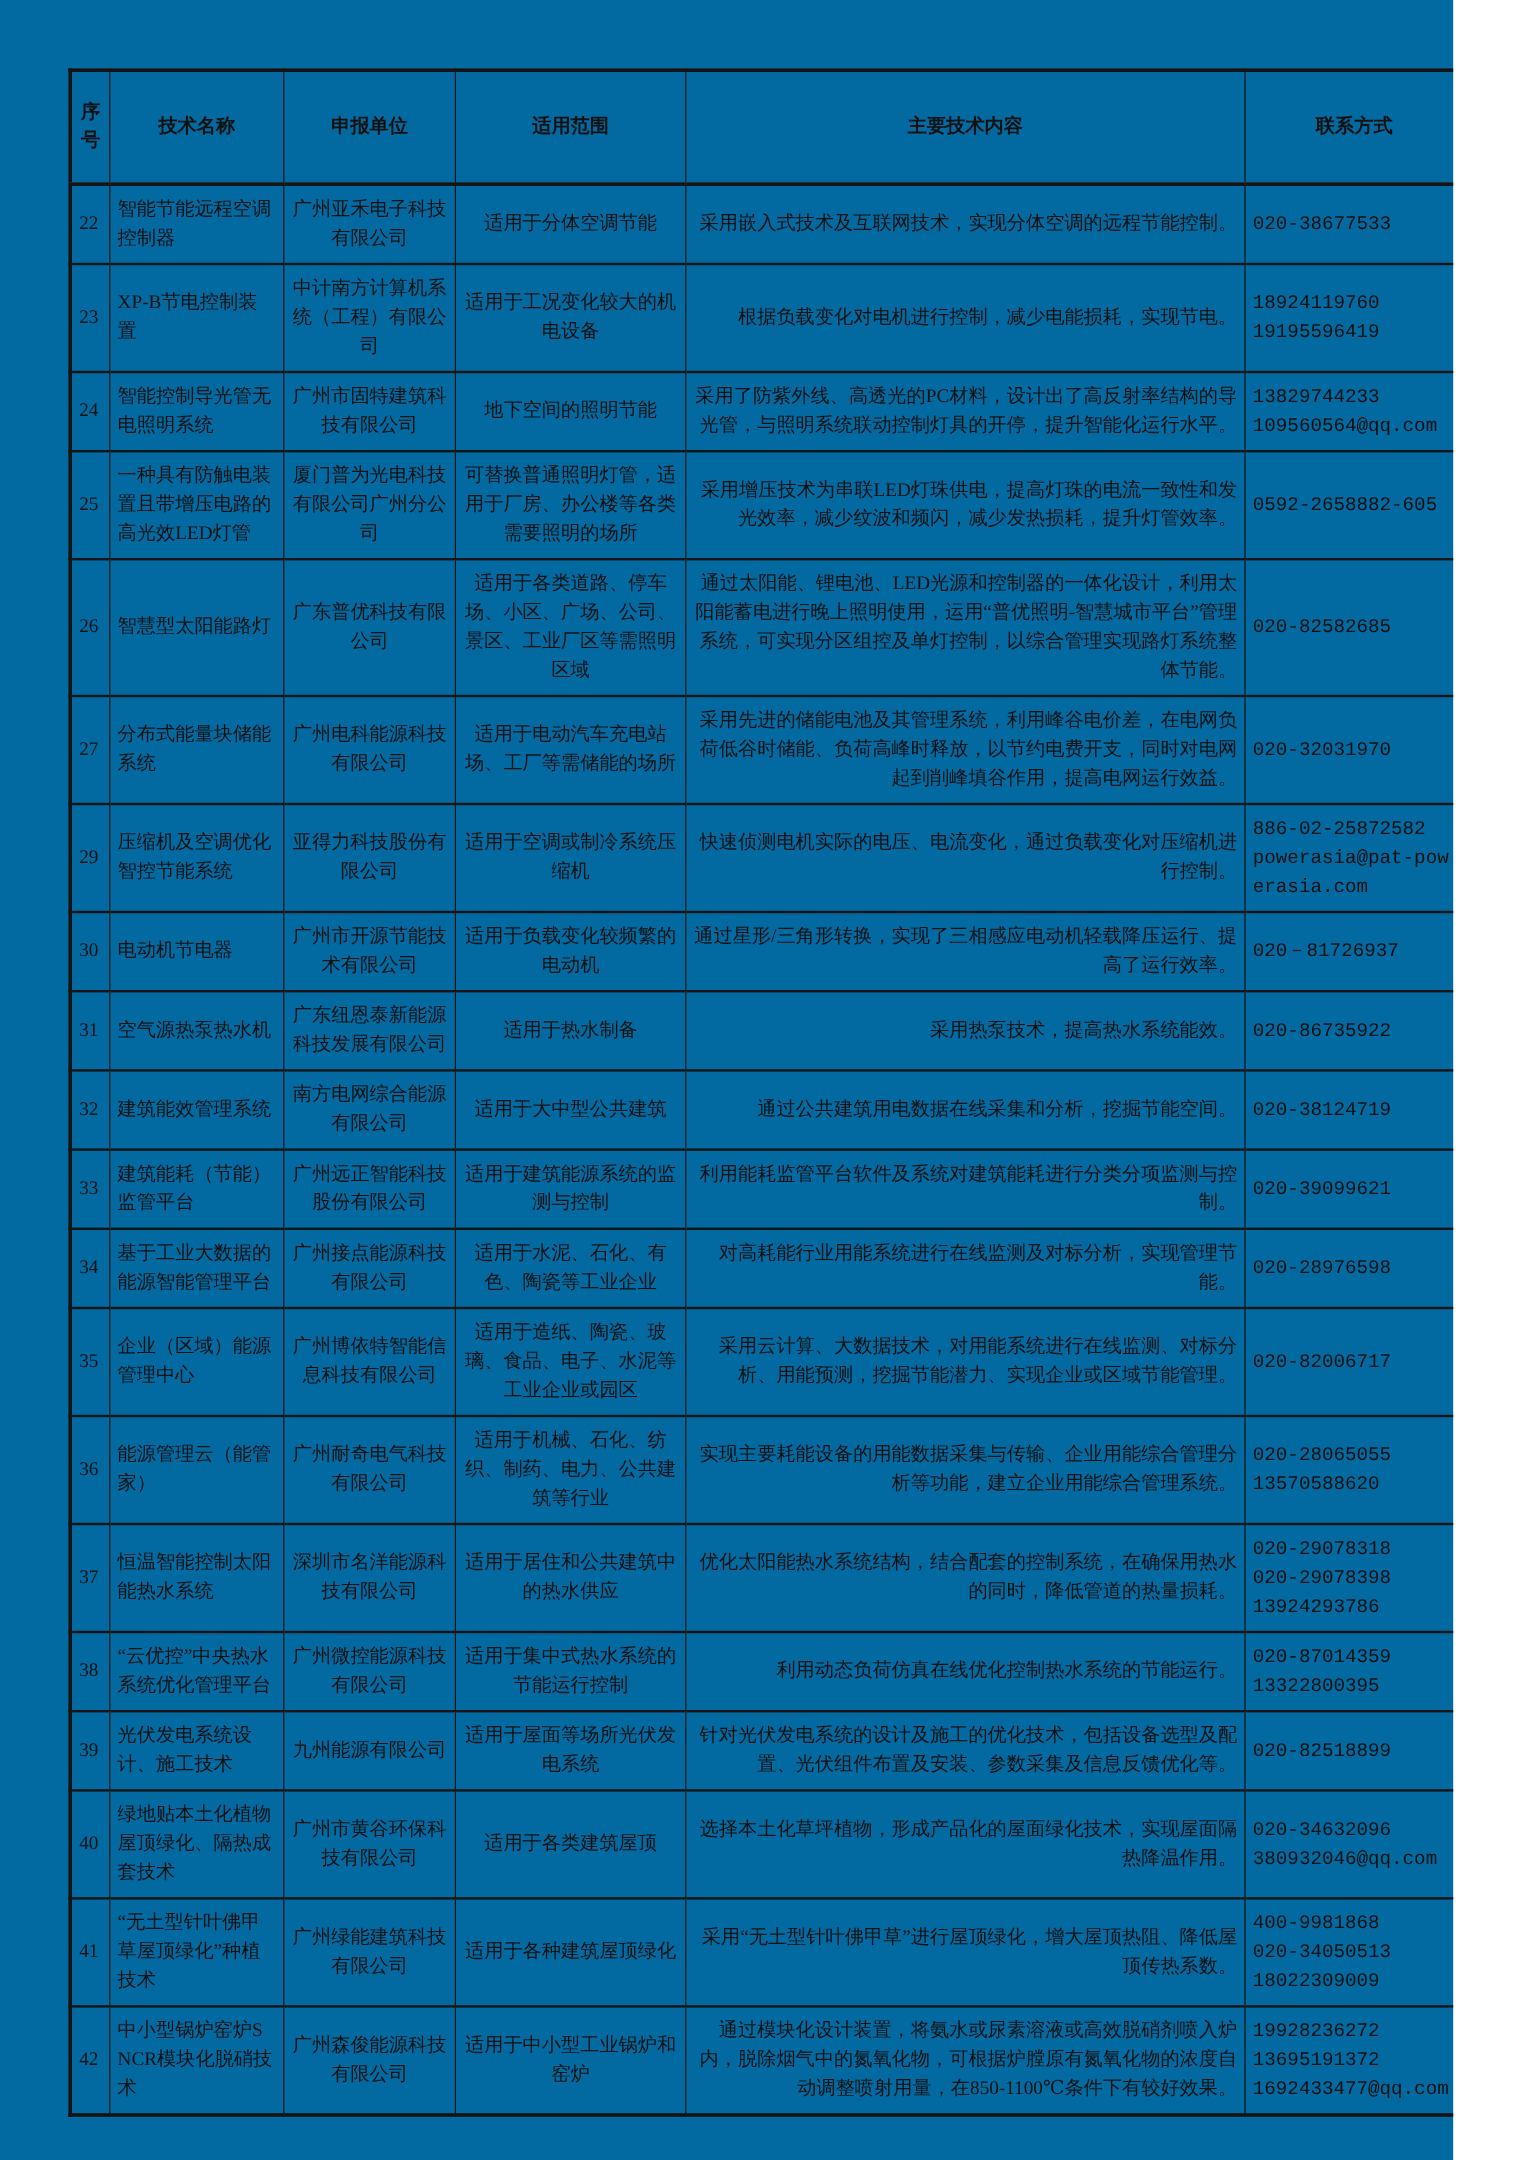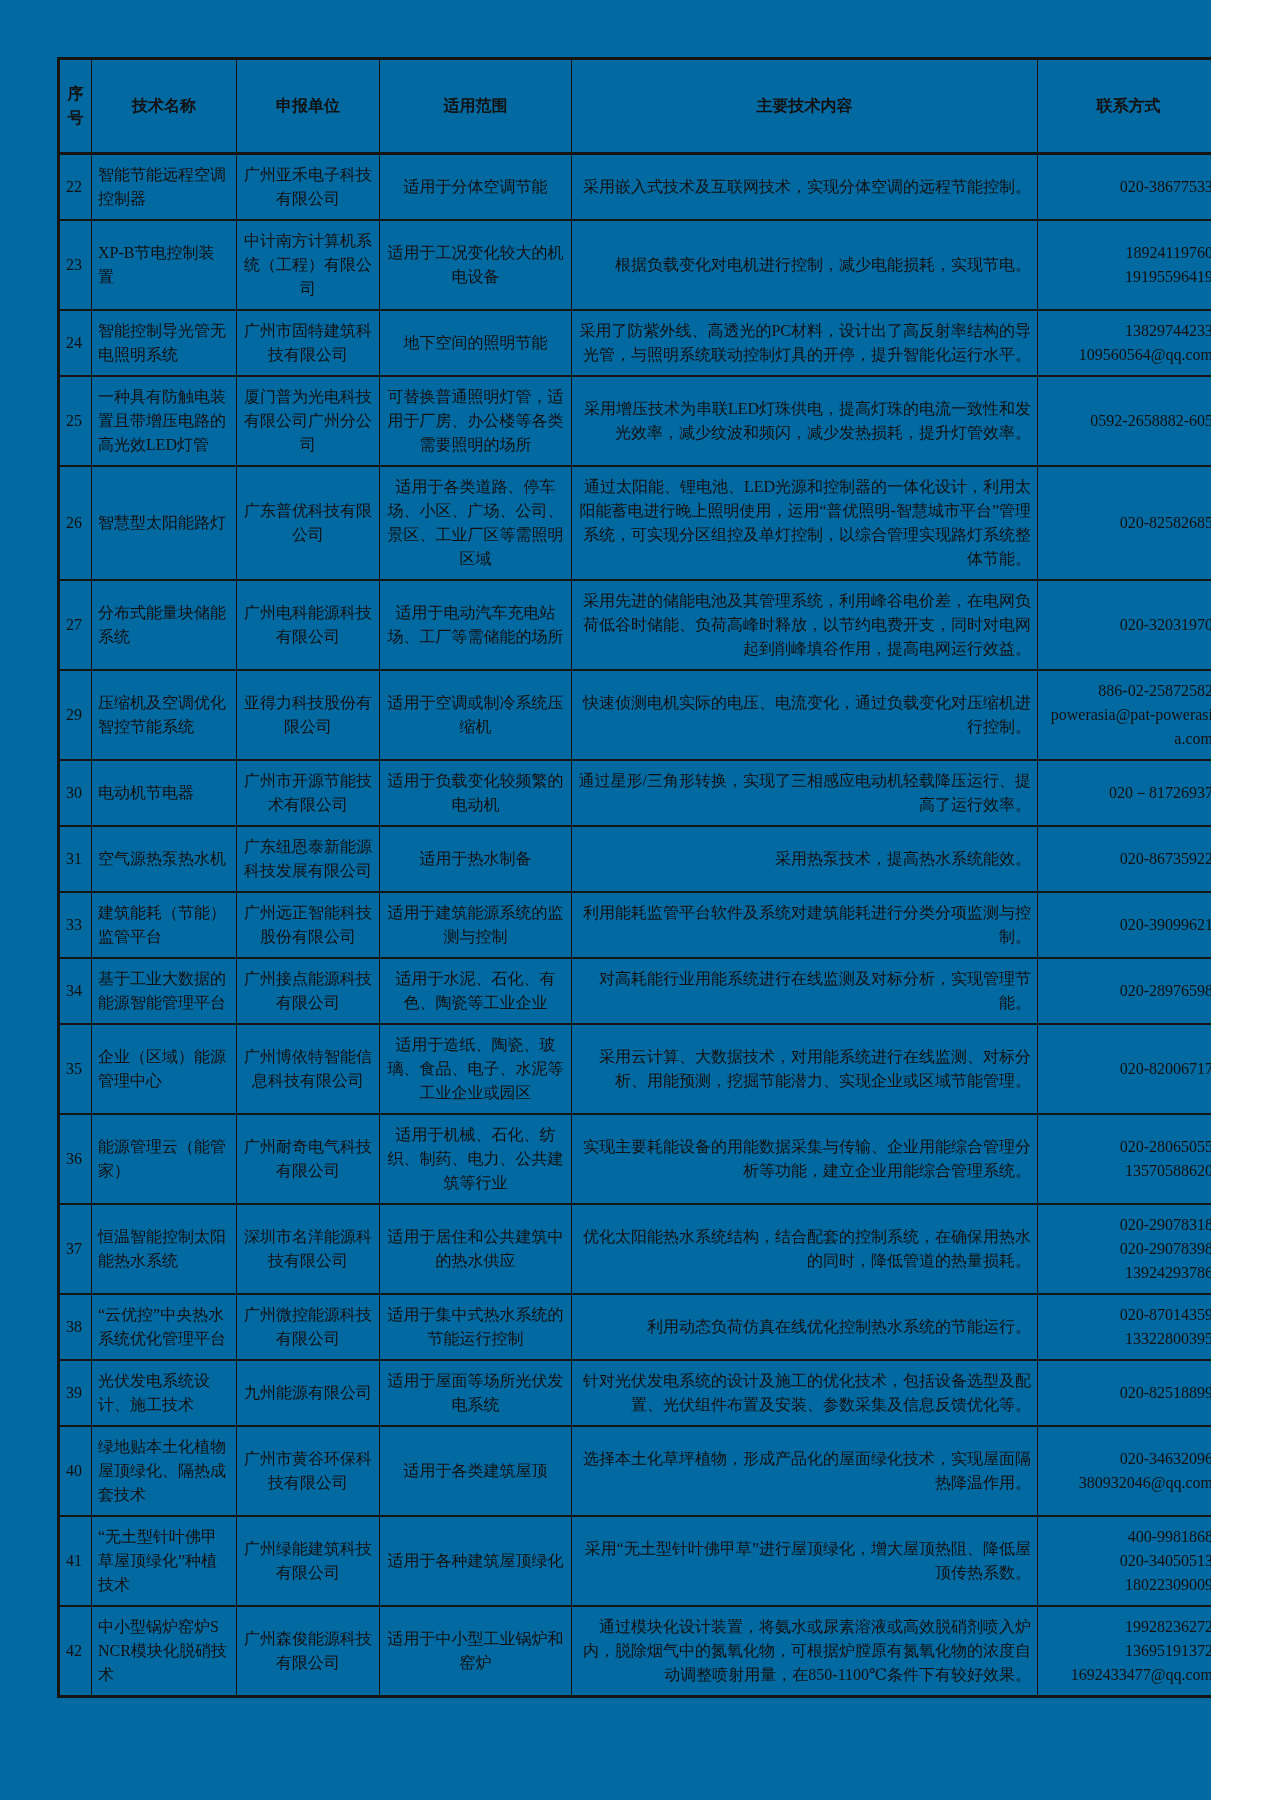--- a/index.html
+++ b/index.html
@@ -50,21 +50,21 @@
   col.c-org     { width: 143px; }
   col.c-scope   { width: 192px; }
   col.c-content { width: 466px; }
   col.c-contact { width: 183px; }
   td.cell-no      { text-align: left; padding-left: 2px; padding-right: 2px; }
   td.cell-name    { text-align: left; }
   td.cell-org     { text-align: center; }
   td.cell-scope   { text-align: center; }
   td.cell-content { text-align: right; }
   td.cell-contact { text-align: center; }
-  td.cell-contact div { text-align: right; }
+  td.cell-contact div { text-align: left; font-family: Liberation Mono, monospace; }
 </style>
 </head>
 <body>
 
 <div class="page">
   <table class="tech-table">
     <colgroup>
       <col class="c-no">
       <col class="c-name">
       <col class="c-org">
@@ -179,20 +179,30 @@
     <td class="cell-no">31</td>
     <td class="cell-name">空气源热泵热水机</td>
     <td class="cell-org">广东纽恩泰新能源科技发展有限公司</td>
     <td class="cell-scope">适用于热水制备</td>
     <td class="cell-content">采用热泵技术，提高热水系统能效。</td>
     <td class="cell-contact">
             <div>020-86735922</div>
           </td>
   </tr>
 
+  <tr>
+    <td class="cell-no">32</td>
+    <td class="cell-name">建筑能效管理系统</td>
+    <td class="cell-org">南方电网综合能源有限公司</td>
+    <td class="cell-scope">适用于大中型公共建筑</td>
+    <td class="cell-content">通过公共建筑用电数据在线采集和分析，挖掘节能空间。</td>
+    <td class="cell-contact">
+            <div>020-38124719</div>
+          </td>
+  </tr>
 
   <tr>
     <td class="cell-no">33</td>
     <td class="cell-name">建筑能耗（节能）监管平台</td>
     <td class="cell-org">广州远正智能科技股份有限公司</td>
     <td class="cell-scope">适用于建筑能源系统的监测与控制</td>
     <td class="cell-content">利用能耗监管平台软件及系统对建筑能耗进行分类分项监测与控制。</td>
     <td class="cell-contact">
             <div>020-39099621</div>
           </td>

